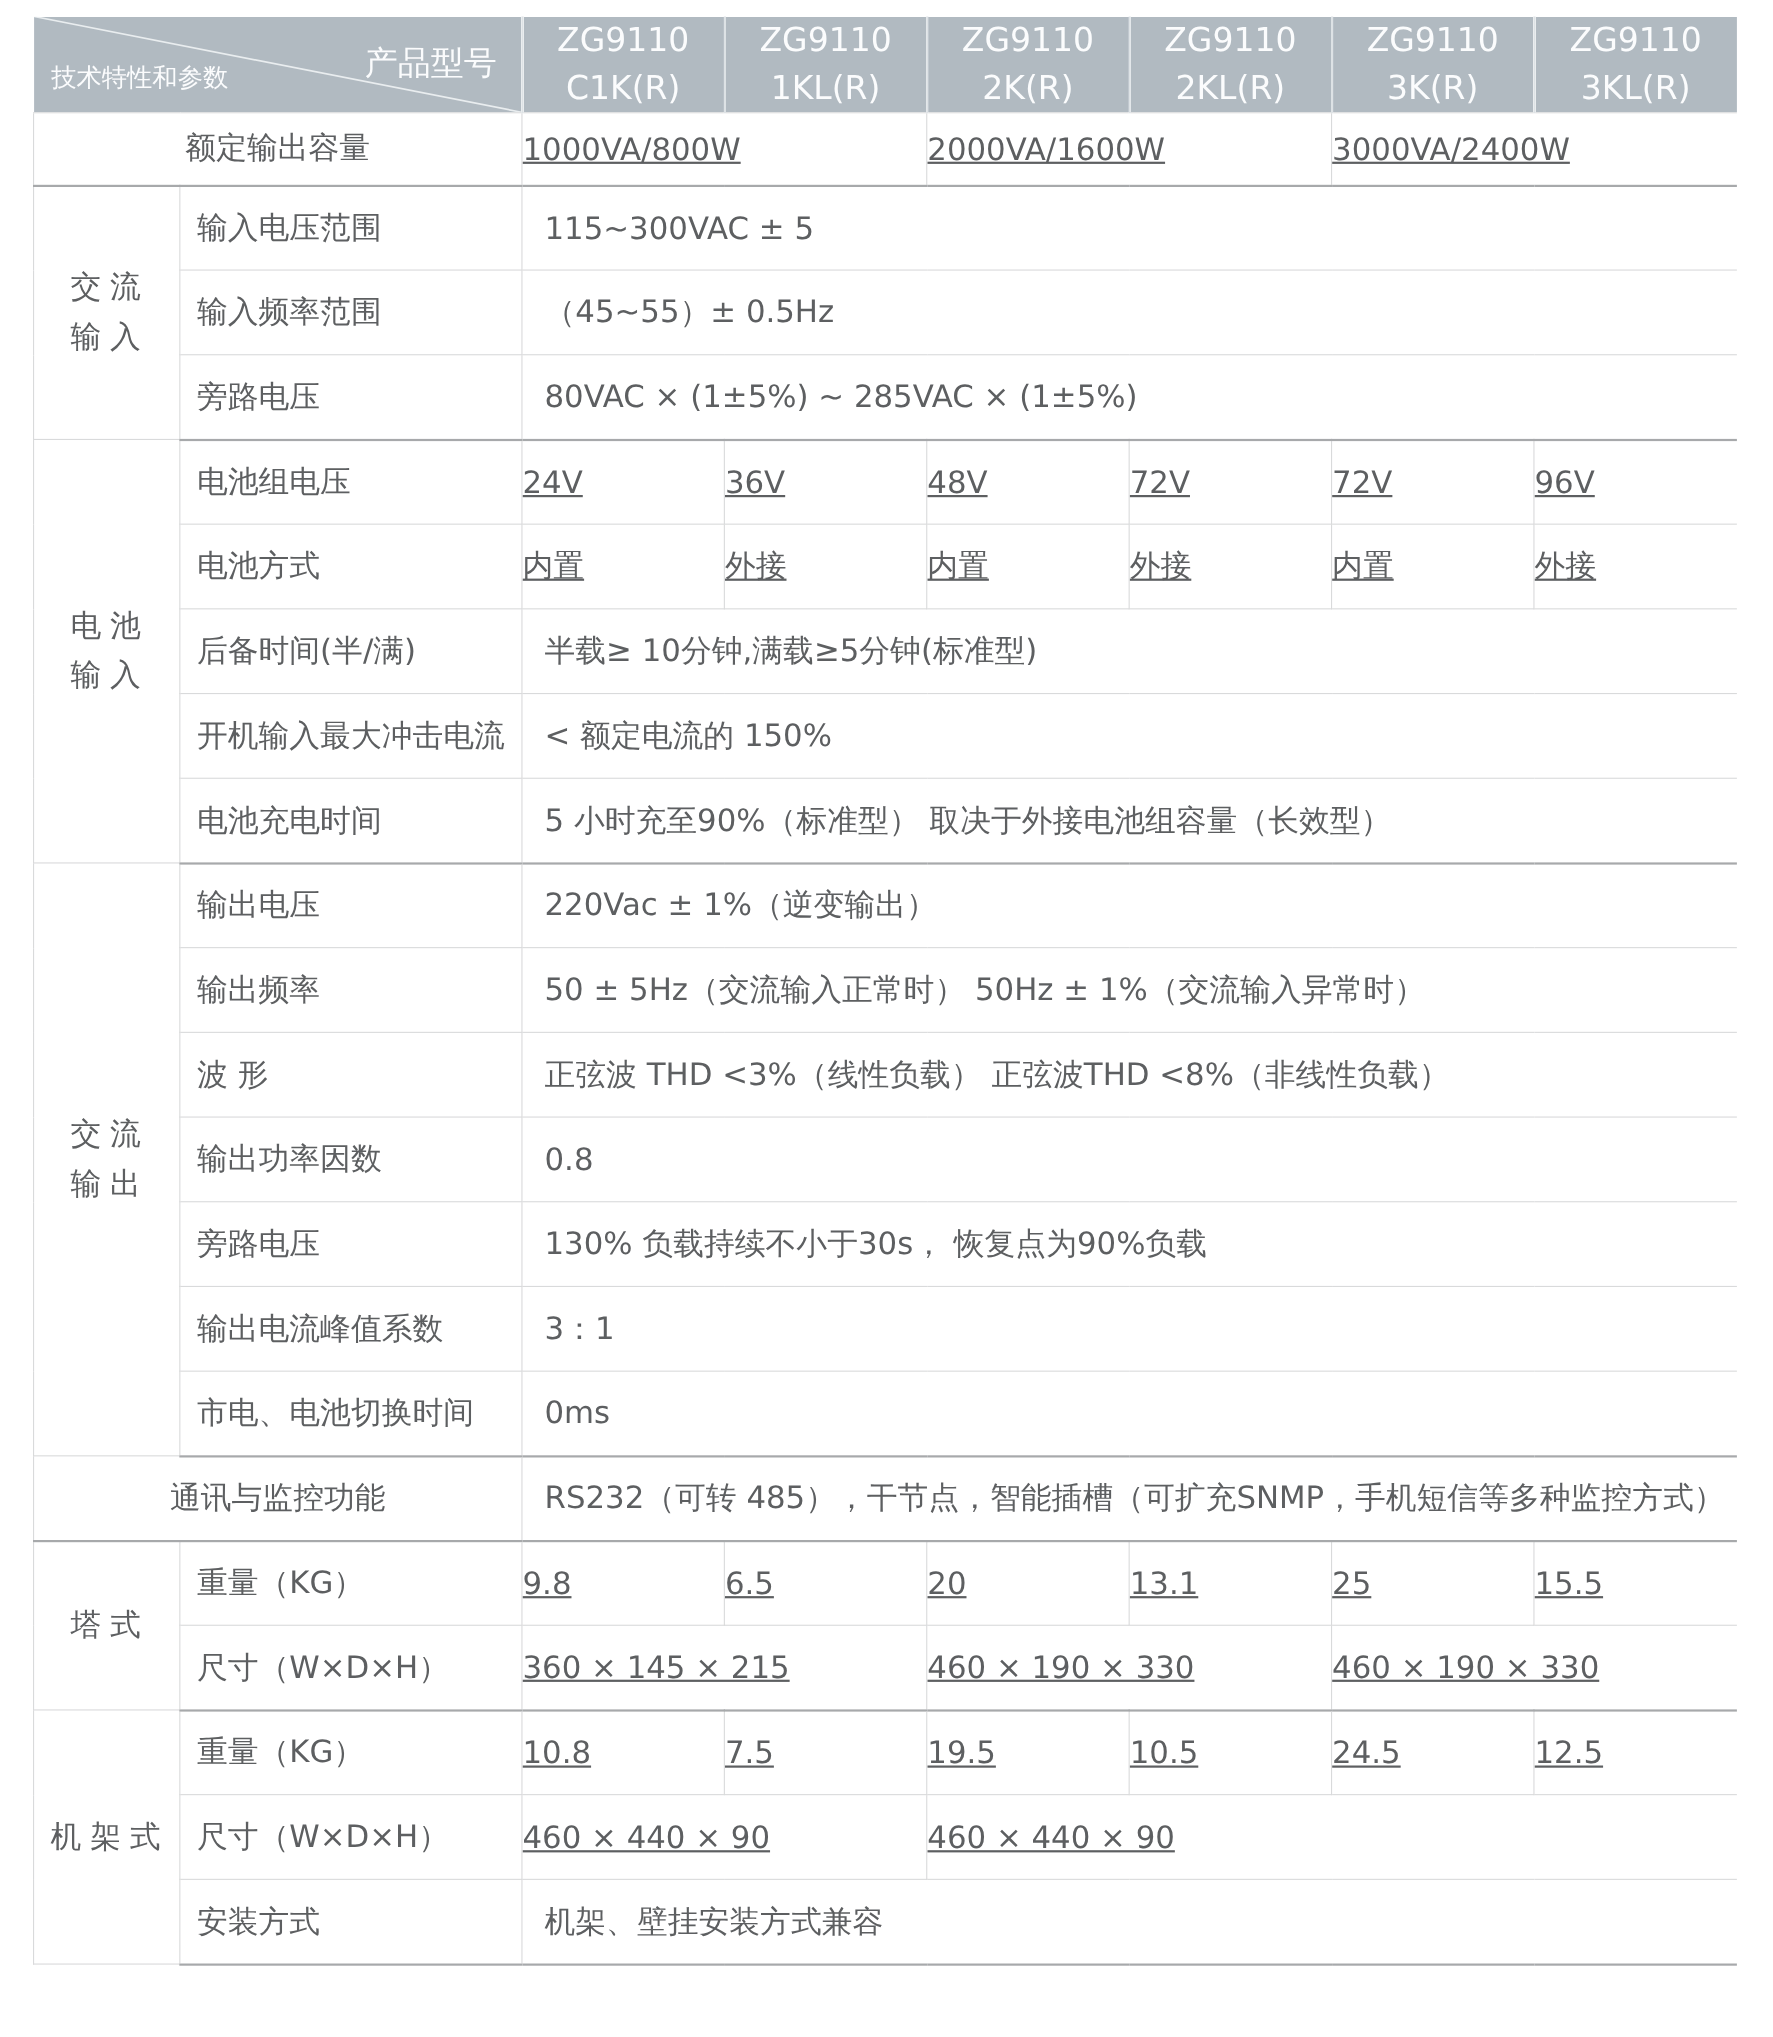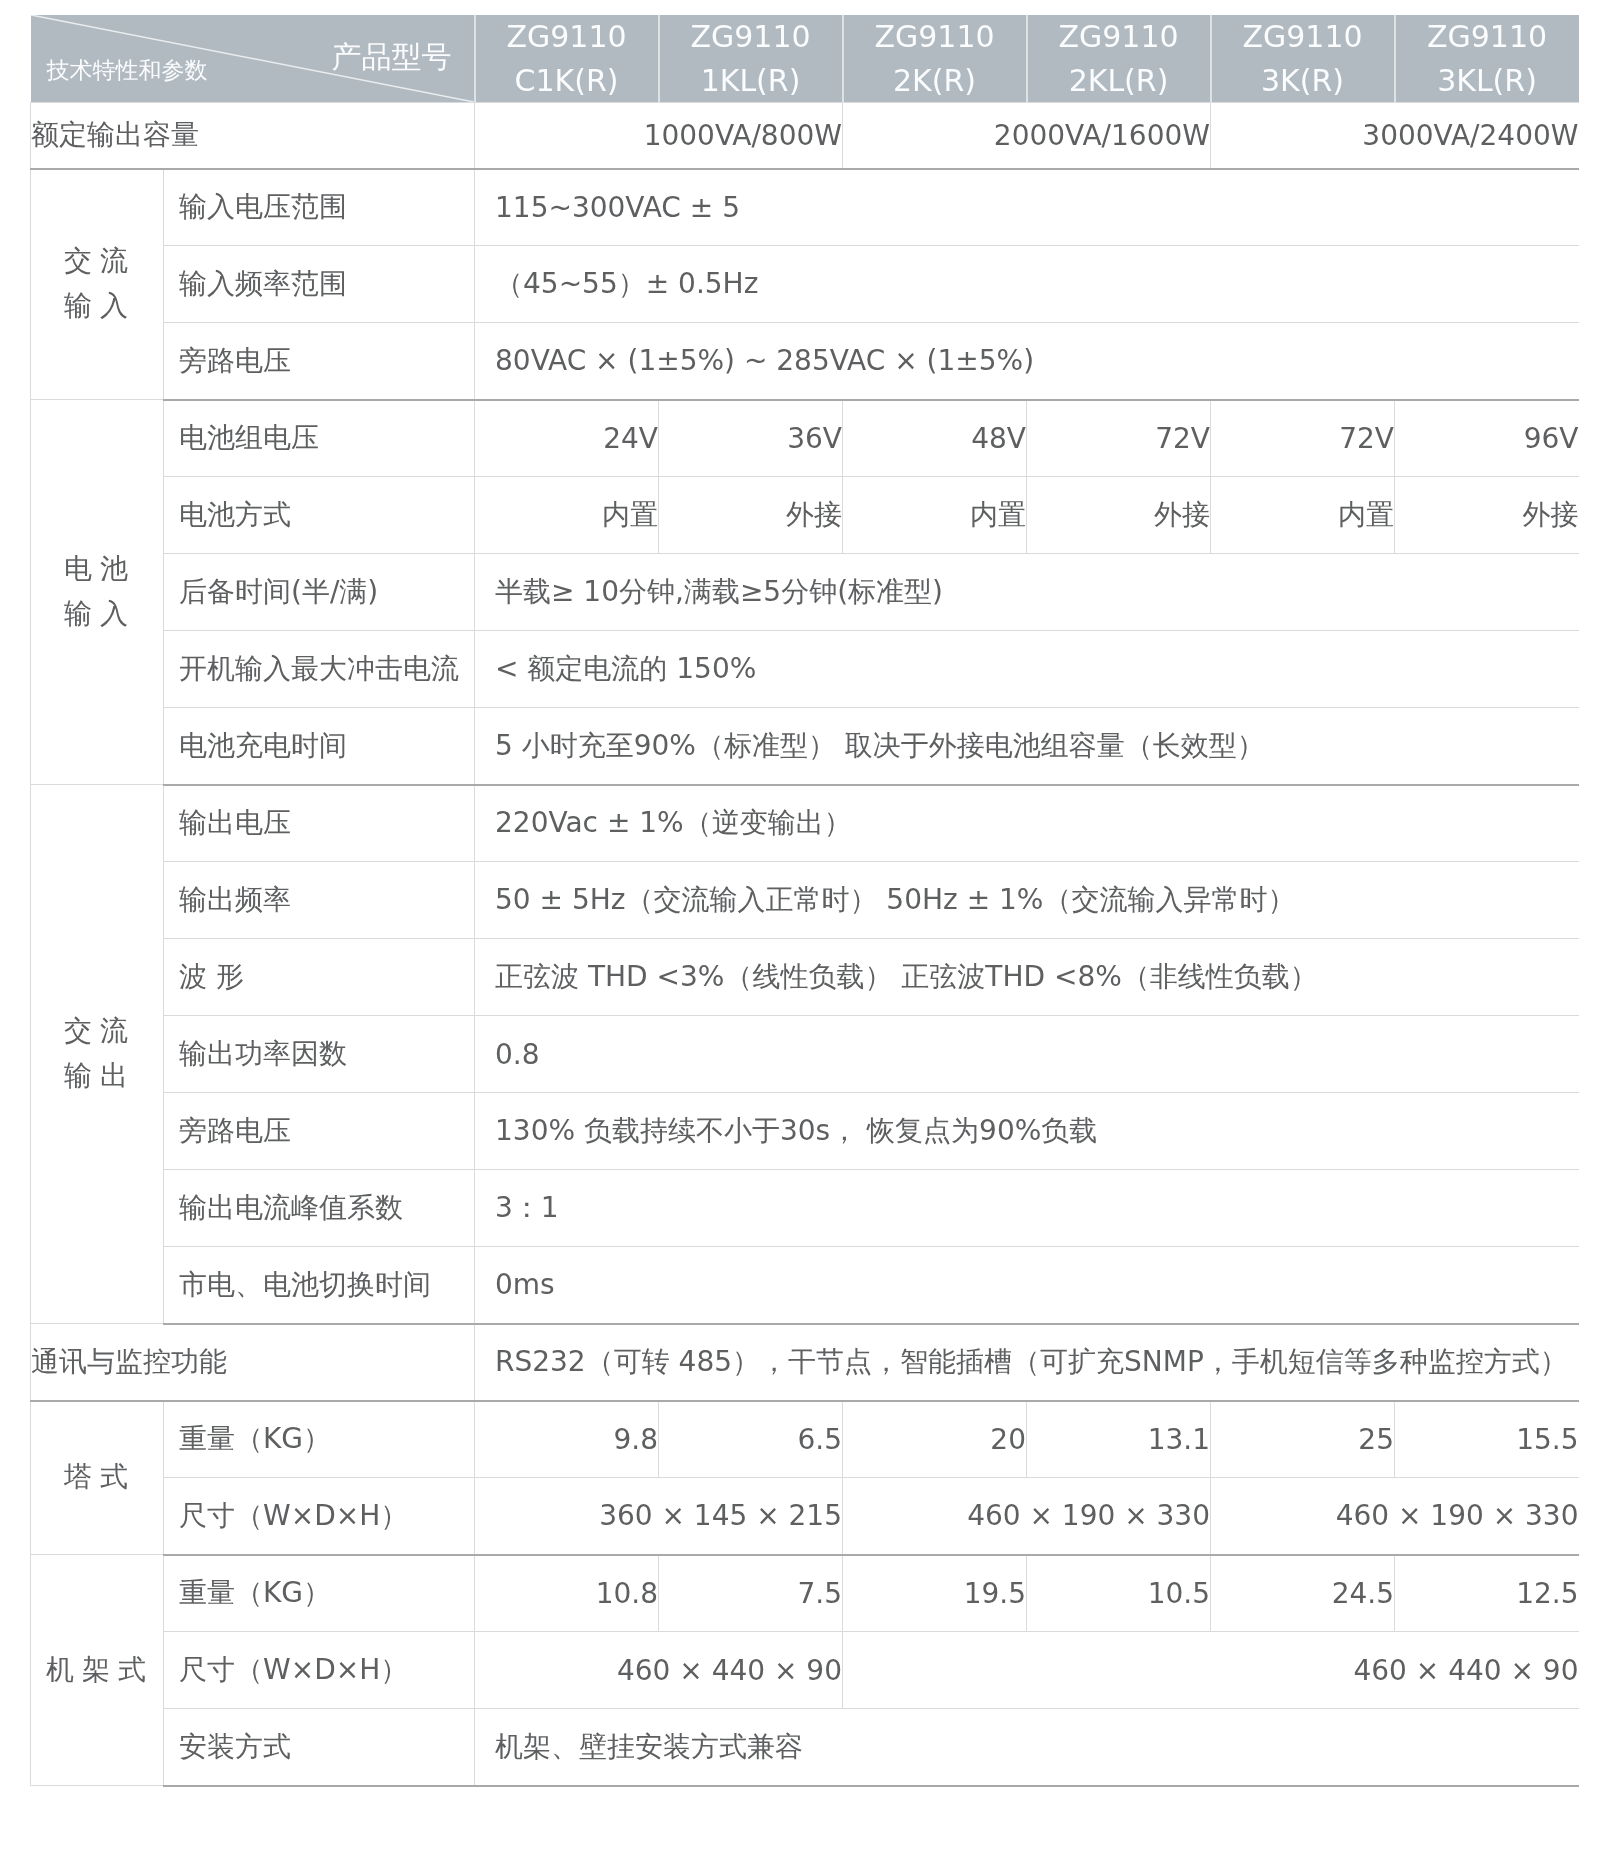--- a/index.html
+++ b/index.html
@@ -56,24 +56,24 @@
   td.grp{
     white-space:pre-line;line-height:1.6;letter-spacing:8px;
     padding-left:6px;
   }
   
   td.lbl{
     text-align:left;padding-left:15px;
     white-space:nowrap;
   }
   
-  td.lbl2{text-align:left;}
+  td.lbl2{text-align:center;}
   
   td.val-l{text-align:left;padding-left:20px;}
-  td.val-c{text-align:right;}
+  td.val-c{text-align:left;text-decoration:underline;}
 </style>
 </head>
 <body>
 
 <table class="spec-table">
   <colgroup>
     <col style="width:133px">
       <col style="width:311px">
     <col style="width:184px">
       <col style="width:184px">

